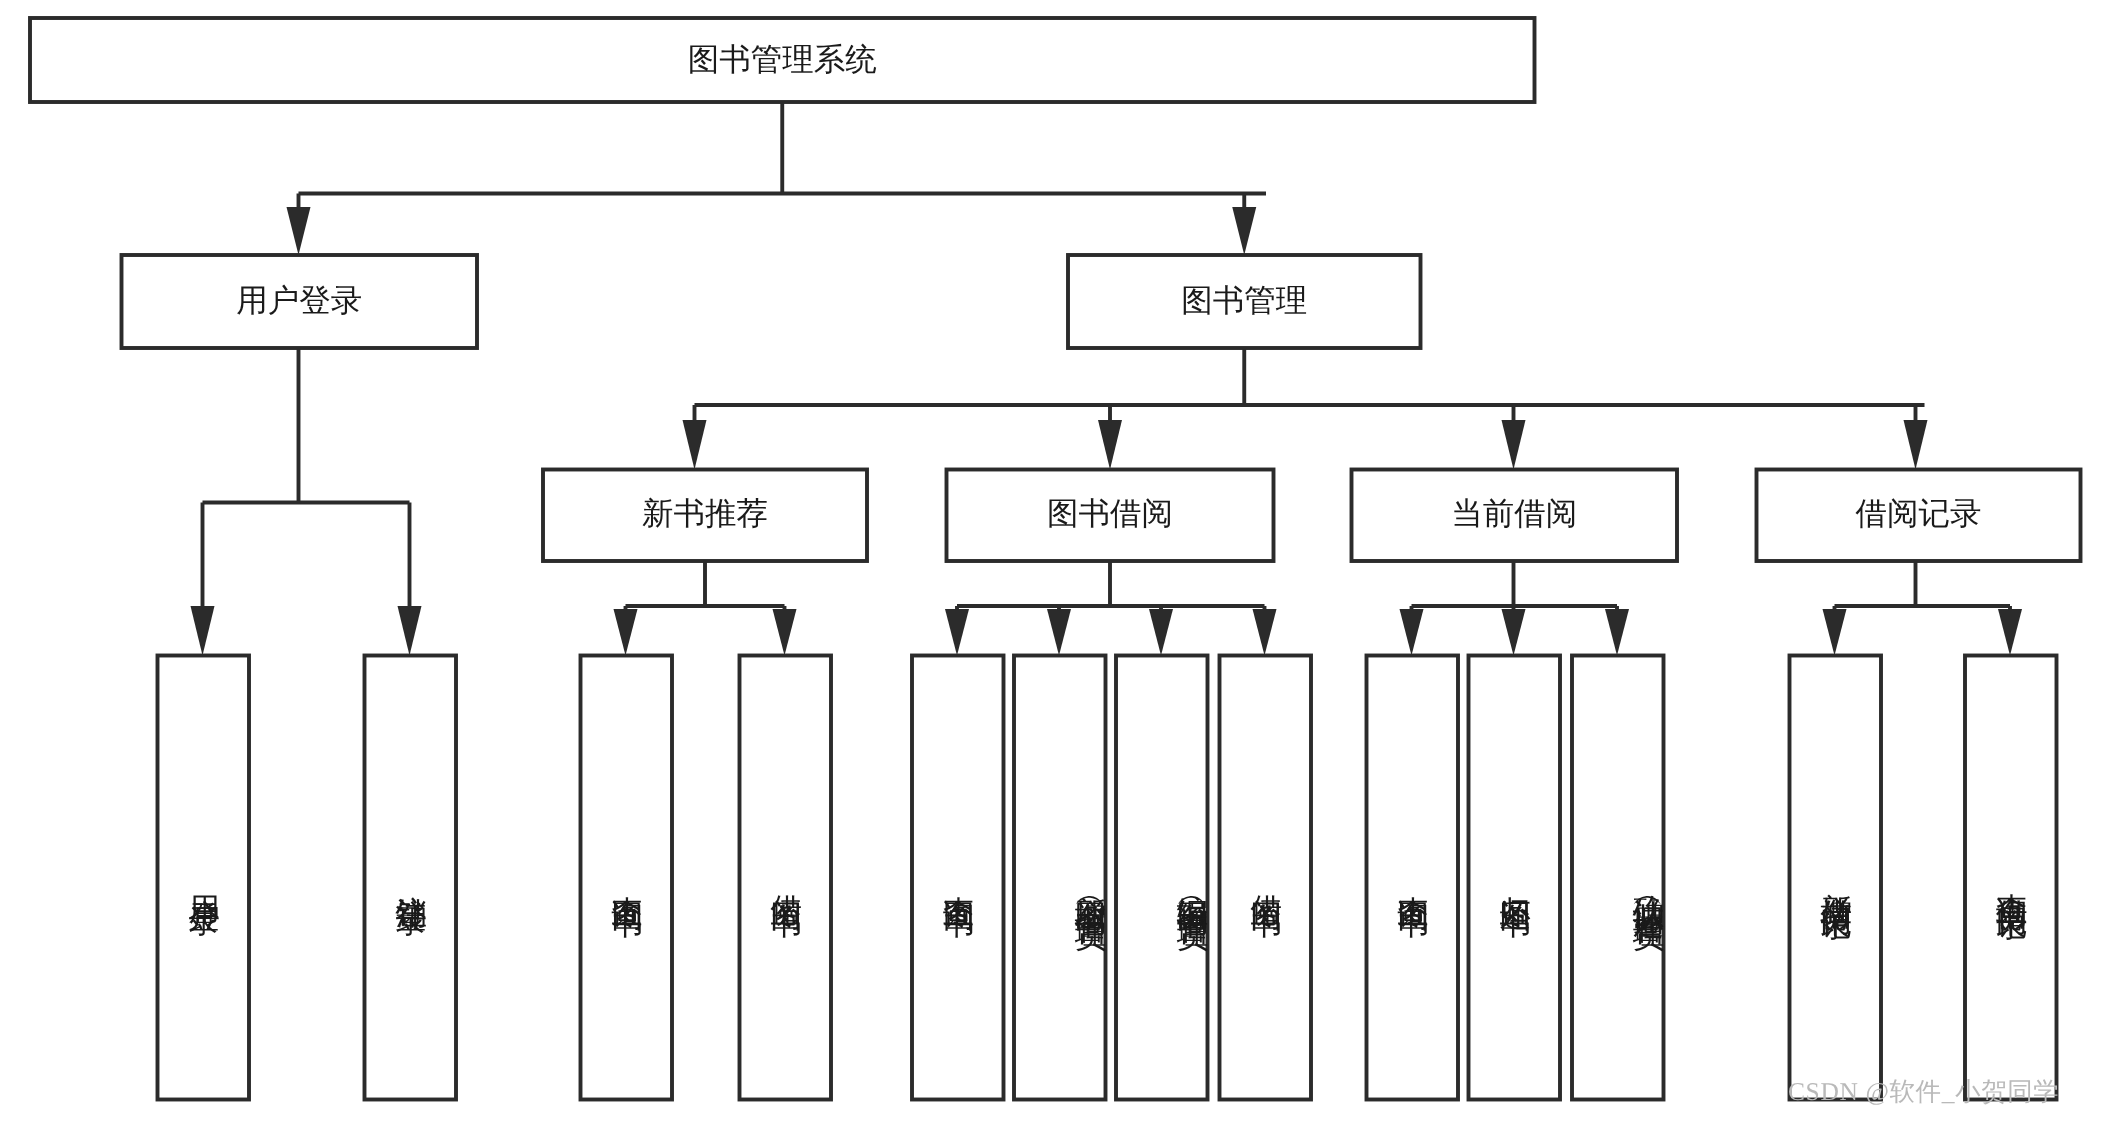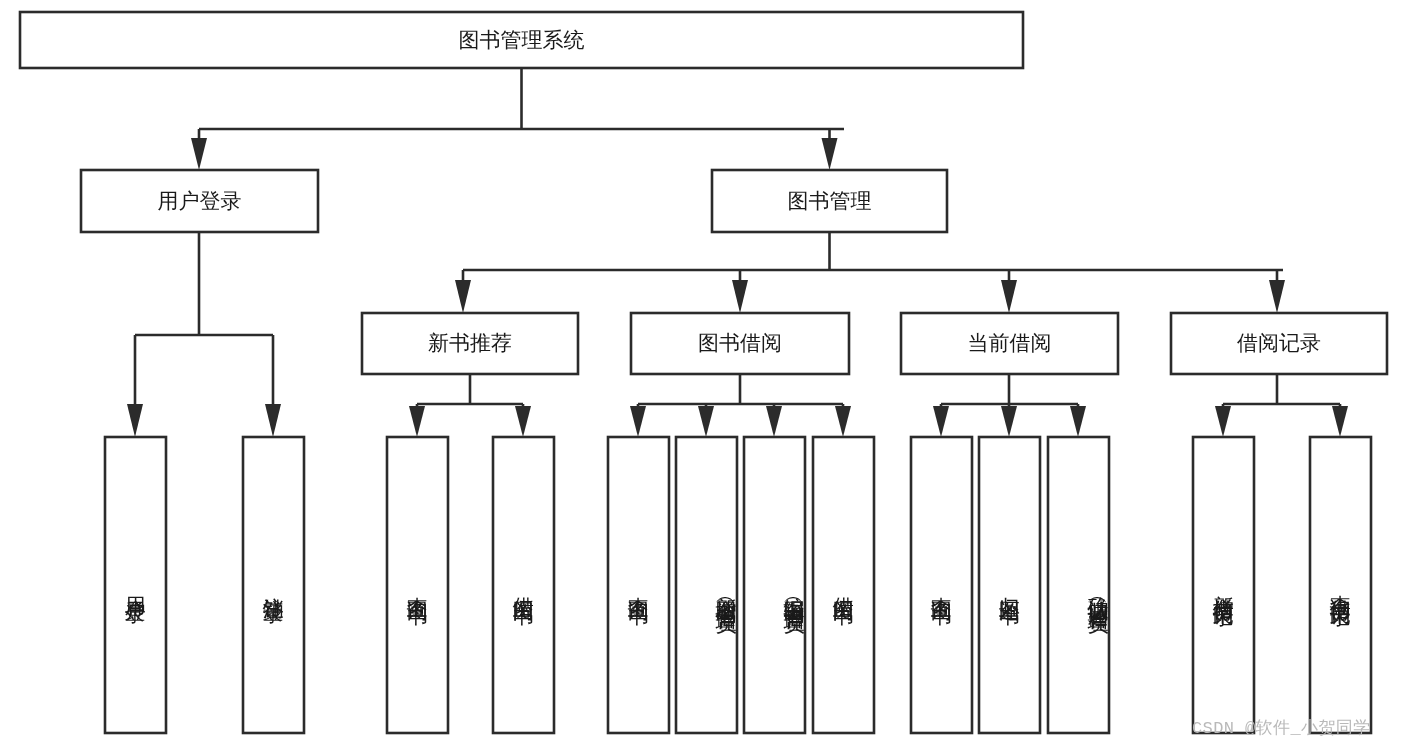--- a/index.html
+++ b/index.html
@@ -59,21 +59,21 @@
     font-size: 21px;
     color: #1a1a1a;
     line-height: 1.02;
     letter-spacing: 2.5px;
     white-space: nowrap;
     text-align: center;
     pointer-events: none;
   }
   .watermark {
     position: absolute;
-    font-family: Liberation Mono, monospace;
+    font-family: Liberation Serif, serif;
     font-size: 17px;
     color: #b9b9b9;
     white-space: nowrap;
     letter-spacing: 0.4px;
   }
 </style>
 </head>
 <body>
 
 <div id="diagram-root">

